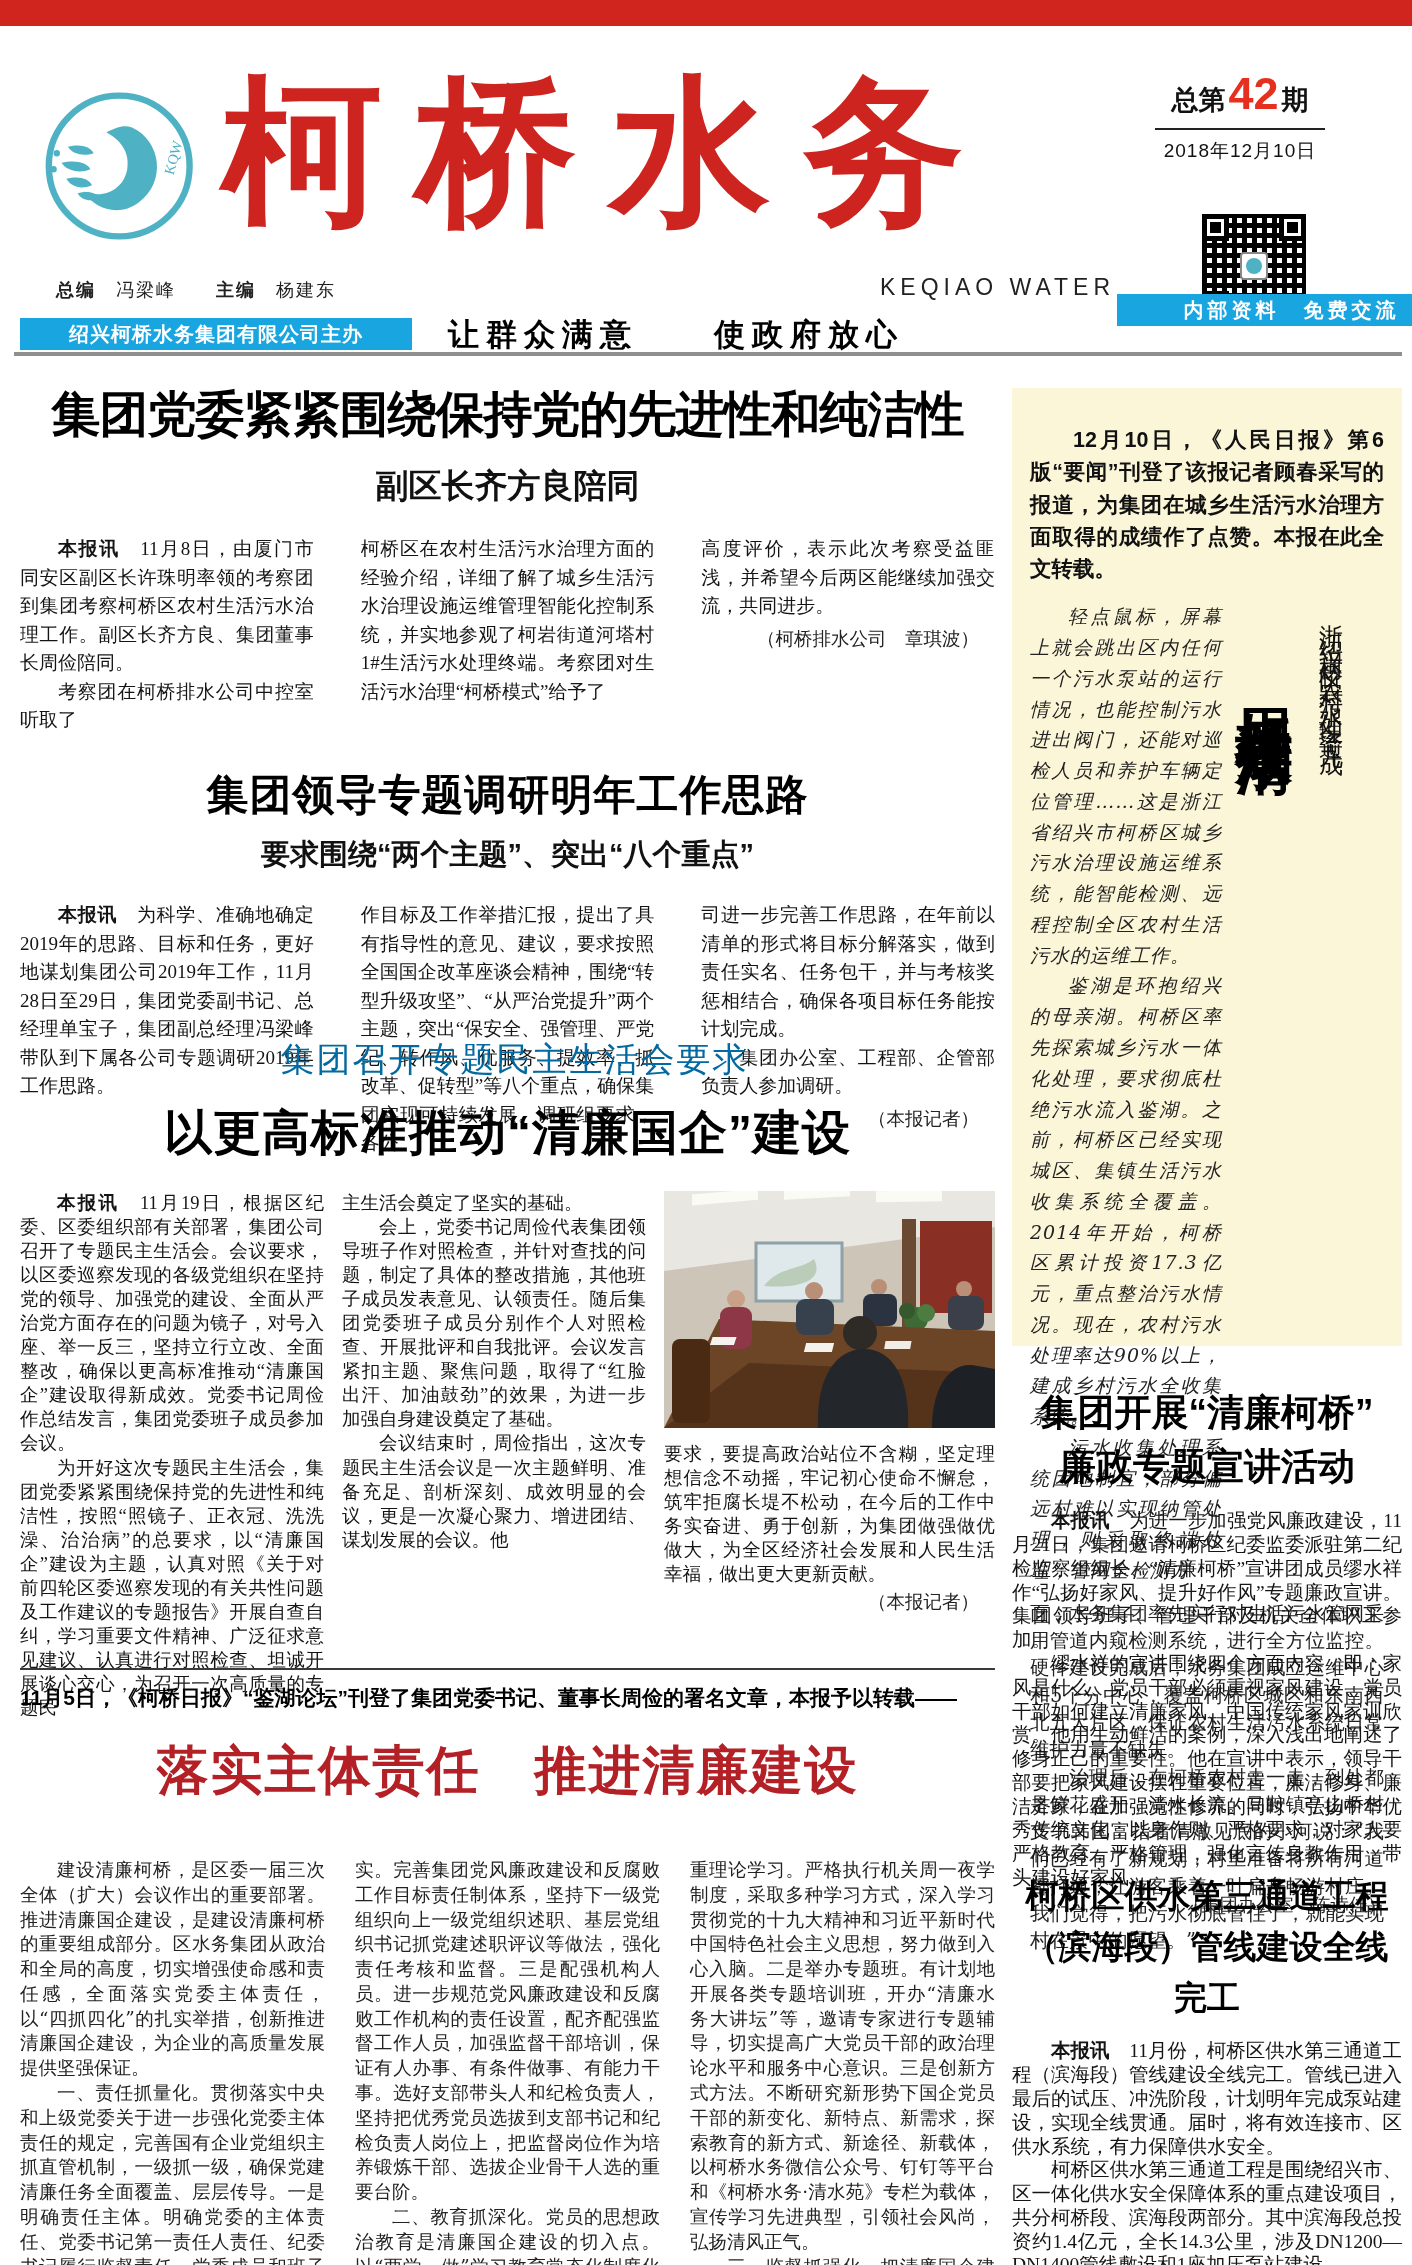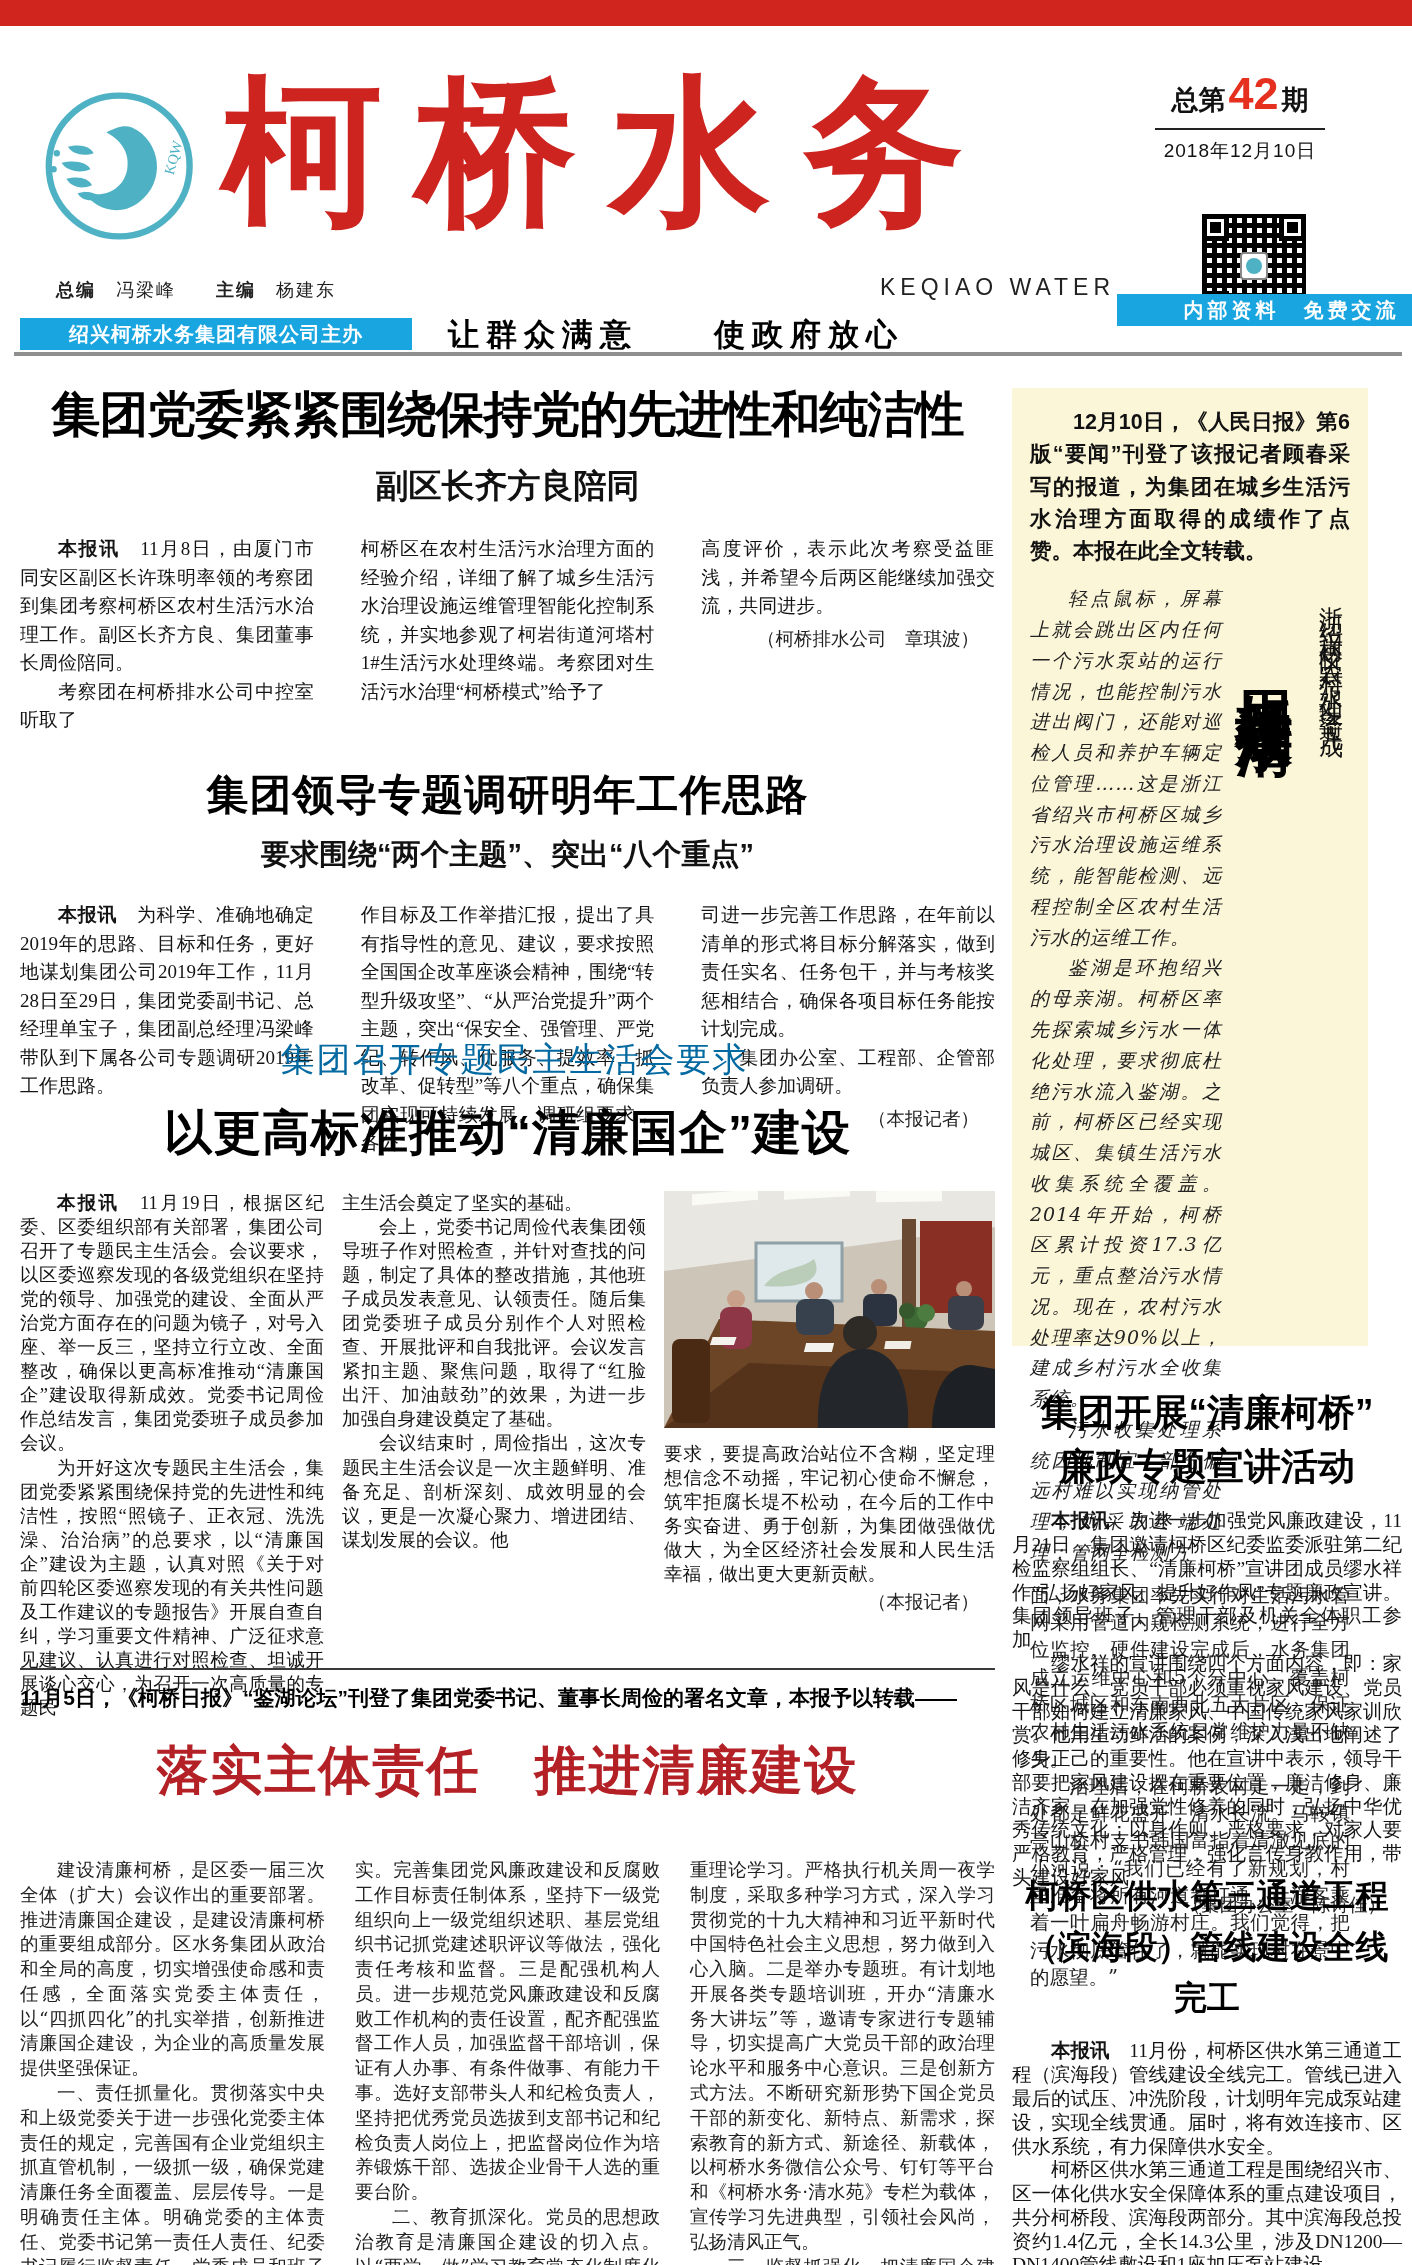--- a/index.html
+++ b/index.html
@@ -64,22 +64,22 @@
   .a3 .c3{flex:0 0 331px;}
   .photo{width:331px;height:237px;display:block;}
   .a3 .c3 .txt{margin-top:14px;}
   .a5{position:absolute;top:1286px;left:0;width:975px;}
   .a5-rule{border-top:2px solid #3a3a3a;margin-bottom:14px;}
   .a5-intro{font-size:21px;font-weight:700;font-family:"Liberation Sans",sans-serif;color:#000;}
   .a5-head{margin-top:24px;font-size:52px;color:#b32025;text-align:center;letter-spacing:2px;}
   .a5 .cols{margin-top:52px;gap:30px;}
   .a5 .col{font-size:18.5px;line-height:1.34;font-family:"DejaVu Serif",serif;color:#222;}
   
-  .sidebar{position:absolute;top:6px;left:0;width:356px;height:958px;background:#fcf6d8;
-      padding:18px 18px;box-sizing:border-box;}
+  .sidebar{position:absolute;top:6px;left:0;width:390px;height:958px;background:#fcf6d8;
+      padding:36px 18px;box-sizing:border-box;}
   .sb-intro{font-family:"Liberation Sans",sans-serif;font-weight:700;font-size:21.5px;line-height:1.5;
       text-indent:2em;text-align:justify;color:#111;}
   .sb-mid{display:flex;margin-top:16px;}
   .sb-narrow{width:192px;font-size:19px;line-height:1.62;letter-spacing:1px;text-align:justify;
       font-family:"DejaVu Serif",serif;color:#222;}
   .sb-narrow p{margin:0;font-style:italic;}
   .sb-vert{writing-mode:vertical-rl;text-orientation:upright;height:540px;margin-left:4px;}
   .v-sub{font-size:24px;letter-spacing:8px;font-family:"Liberation Sans",sans-serif;color:#111;padding-top:4px;}
   .v-title{font-size:57px;font-weight:900;font-family:"Liberation Sans",sans-serif;color:#000;
       letter-spacing:5px;padding-top:62px;margin-right:12px;}

